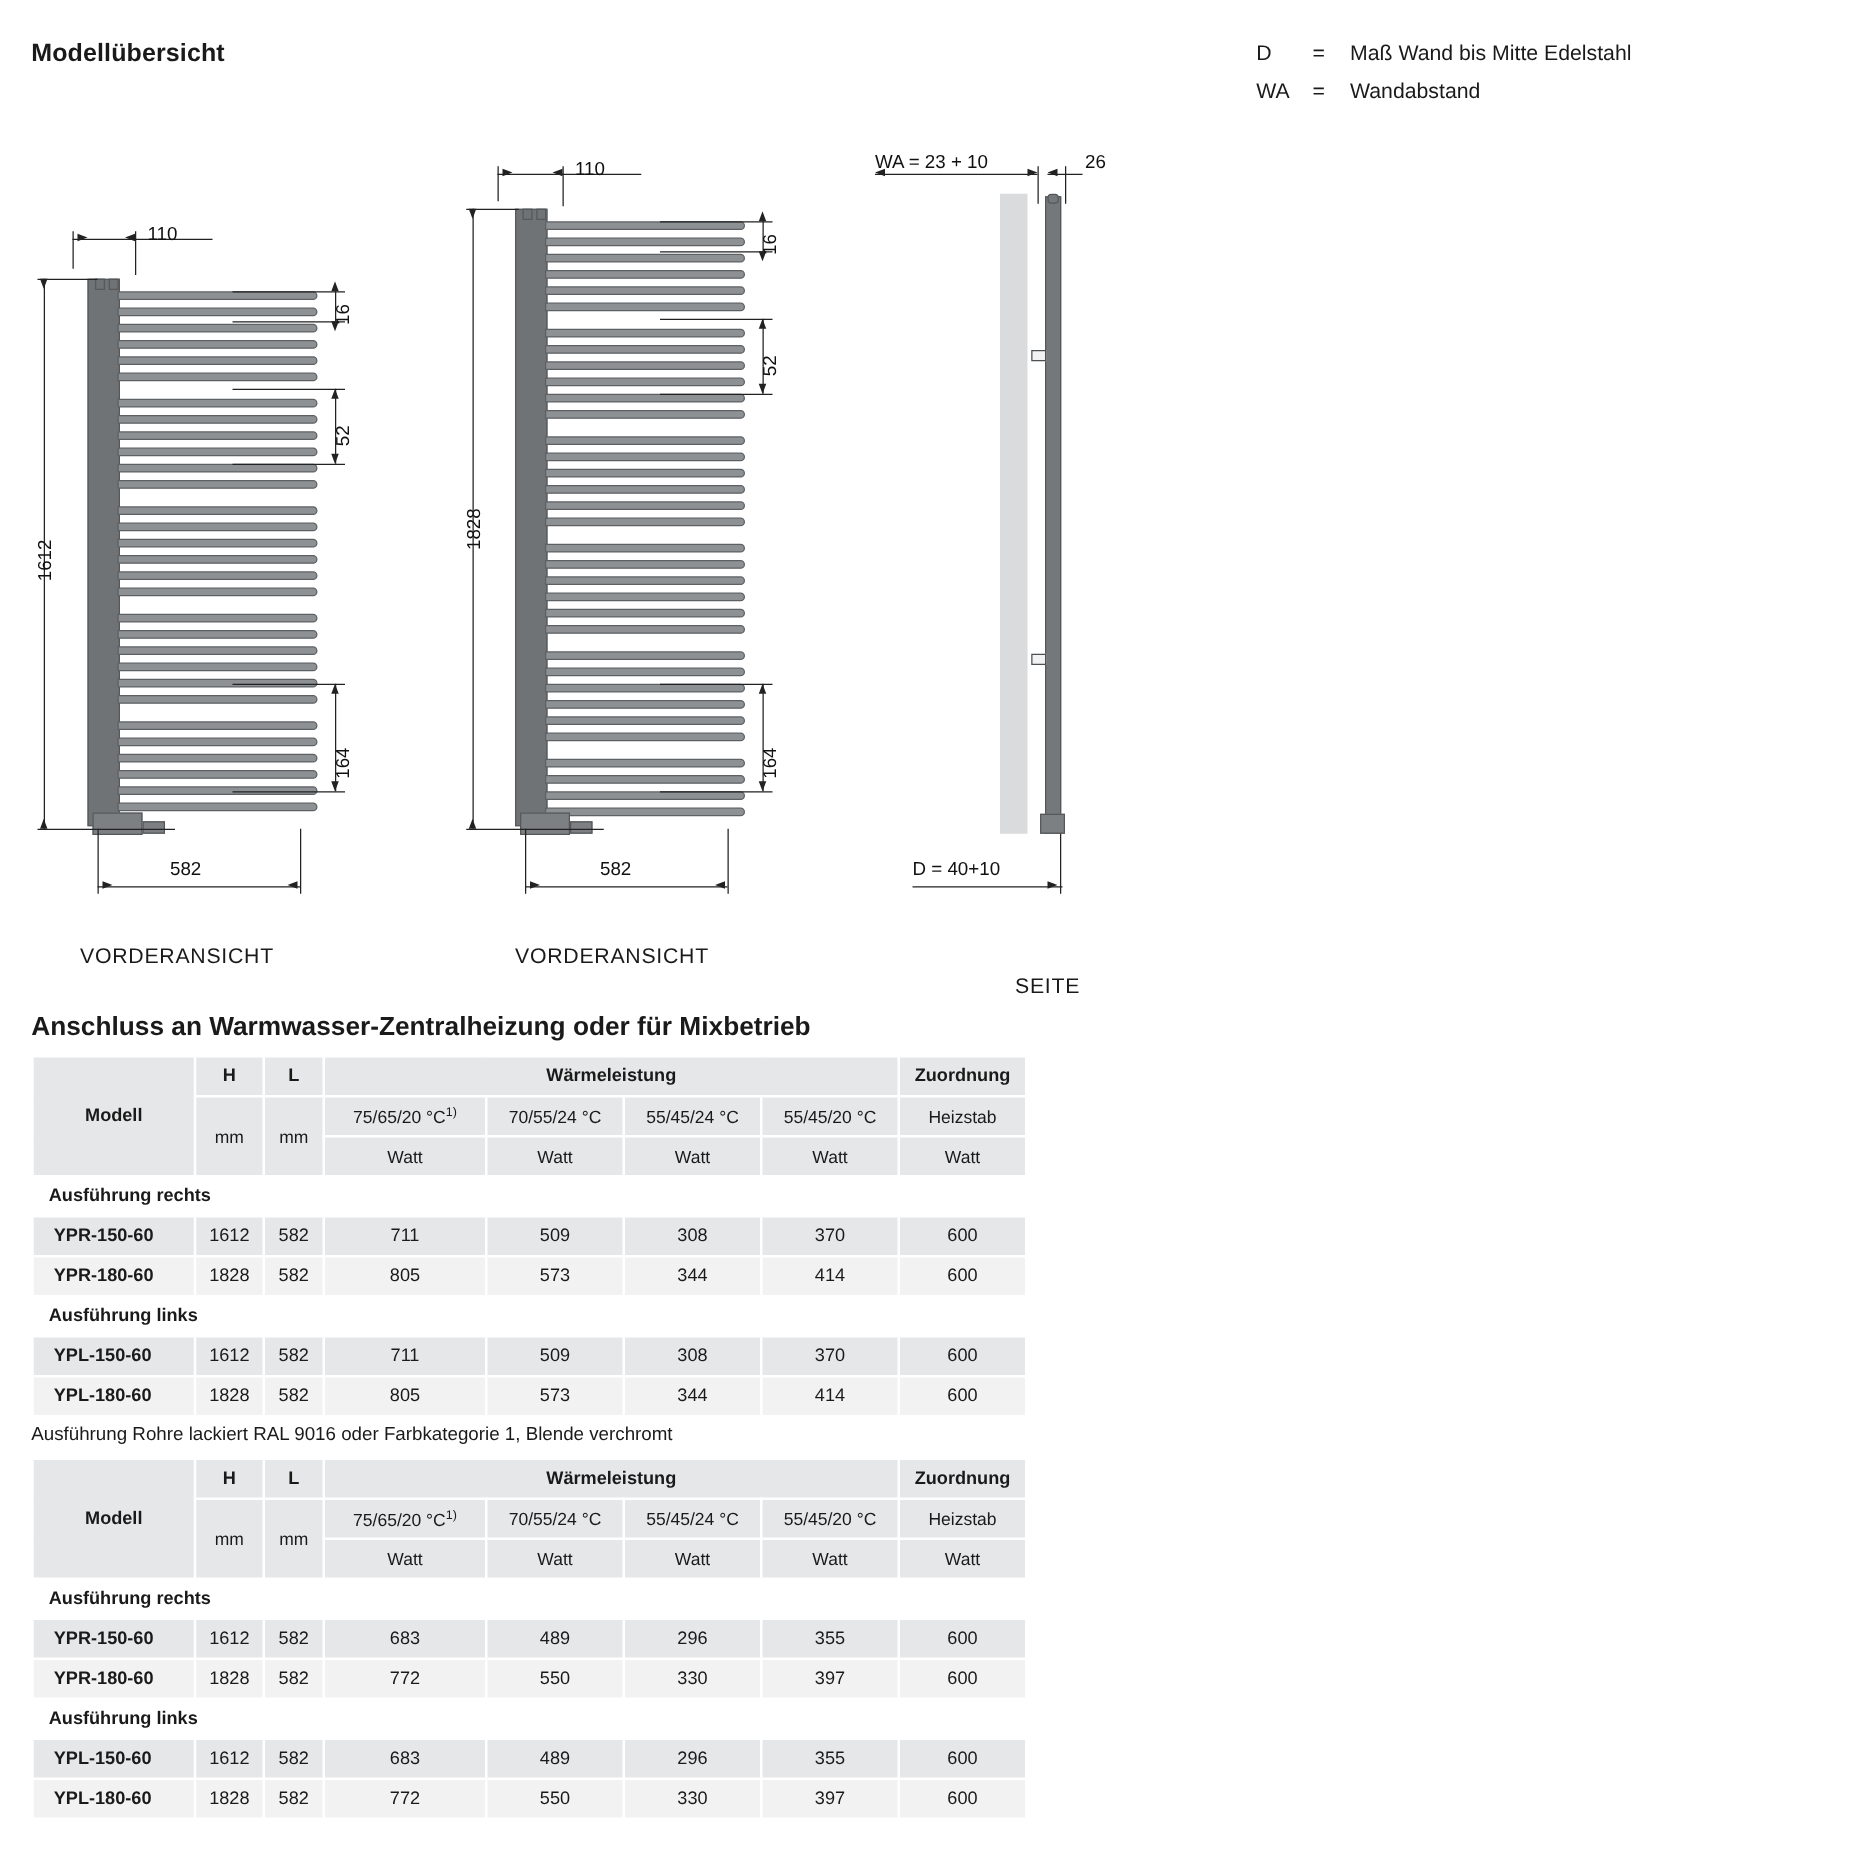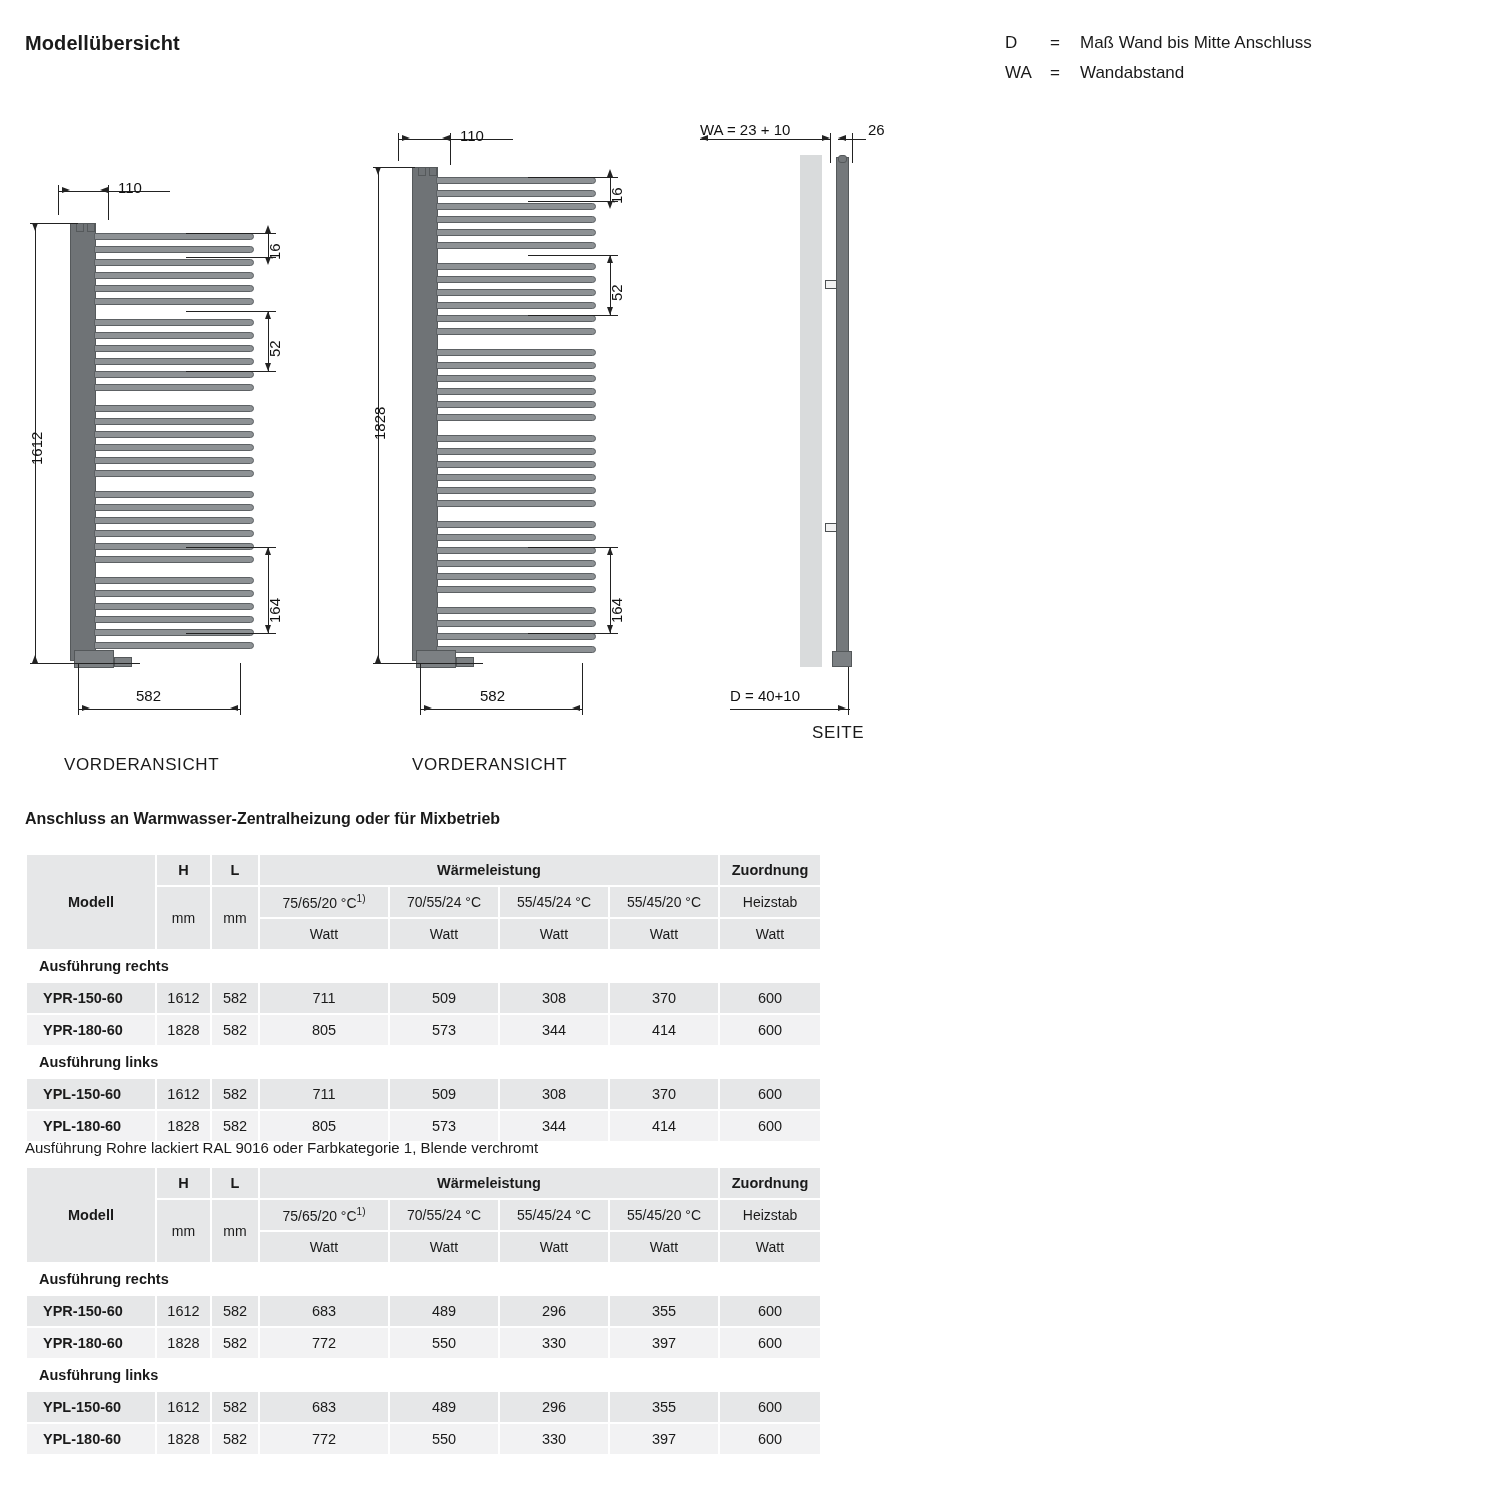--- a/index.html
+++ b/index.html
@@ -151,23 +151,23 @@
   .legend .eq { width: 30px; }
   .legend .note { margin-top: 24px; }
 
   
   .section {
     position: absolute;
     left: 25px;
     width: 800px;
   }
   .sec-title {
-    font-size: 16px;
+    font-size: 21px;
     font-weight: bold;
-    margin-bottom: 25px;
+    margin-bottom: 10px;
   }
   .sec-sub {
     font-size: 15px;
     margin-bottom: 10px;
   }
   table.data {
     border-collapse: collapse;
     width: 795px;
     font-size: 14.5px;
     table-layout: fixed;
@@ -413,30 +413,30 @@
       <div class="sidebody" style="left:838px; top:60px; width:9px; height:8px; border-radius:3px;"></div>
       <div class="sidebracket" style="left:825px; top:185px; width:12px; height:9px;"></div>
       <div class="sidebracket" style="left:825px; top:428px; width:12px; height:9px;"></div>
       <div class="valve" style="left:832px; top:556px; width:20px; height:16px;"></div>
 
       <div class="dimline-h" style="left:730px; top:614px; width:120px;"></div>
       <div class="arrow right" style="left:838px; top:610px;"></div>
       <div class="dimline-v" style="left:848px; top:572px; height:48px;"></div>
       <div class="dimtext" style="left:730px; top:592px;">D = 40+10</div>
 
-      <div class="view-caption" style="left:812px; top:628px;">SEITE</div>
+      <div class="view-caption" style="left:812px; top:684px;">SEITE</div>
     </div>
 
   </div>
 
   <div class="legend">
     <div class="row">
       <span class="k">D</span>
       <span class="eq">=</span>
-      <span>Maß Wand bis Mitte Anschluss</span>
+      <span>Maß Wand bis Mitte Edelstahl</span>
     </div>
     <div class="row">
       <span class="k">WA</span>
       <span class="eq">=</span>
       <span>Wandabstand</span>
     </div>
   </div>
 
   <div class="section" style="top:810px;">
     <div class="sec-title">Anschluss an Warmwasser-Zentralheizung oder für Mixbetrieb</div>

